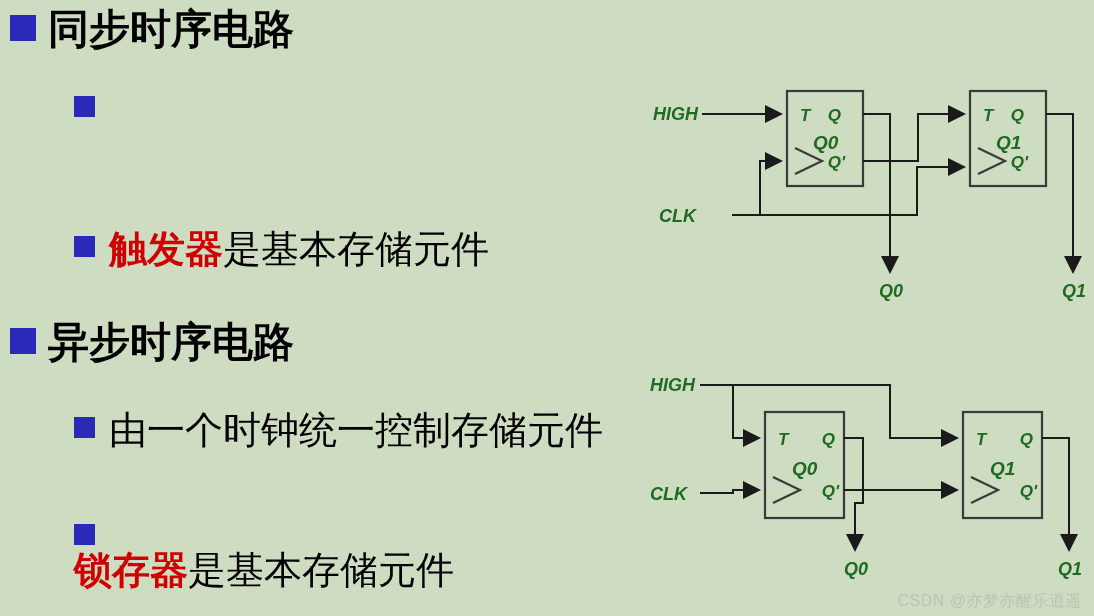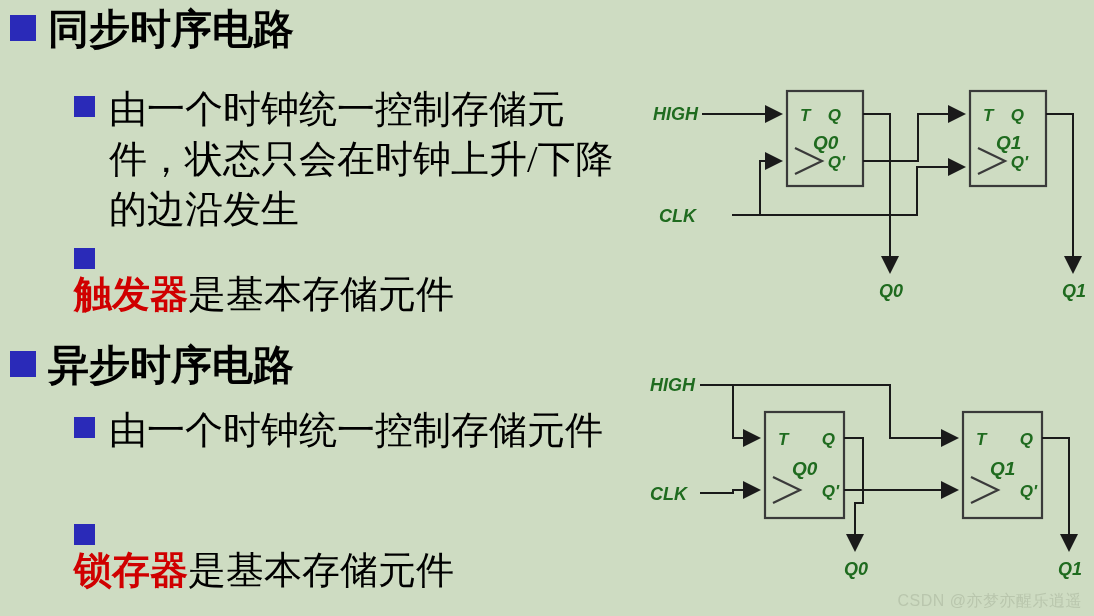--- a/index.html
+++ b/index.html
@@ -102,29 +102,28 @@
 
   <div class="text-col">
 
     <div class="block l1" style="top:6px;">
       <span class="bullet"></span>
       <span class="txt">同步时序电路</span>
     </div>
 
     <div class="block l2" style="top:84px;">
       <span class="bullet"></span>
-      <span class="txt"><span>由一个时钟统一控制存储元件，状态只会在时钟上升/下降的边沿发生</span></span>
-    </div>
-
-    <div class="block l2" style="top:236px;flex-direction:column;">
+    </div>
+
+    <div class="block l2" style="top:224px;">
       <span class="bullet"></span>
       <span class="txt"><span class="hl">触发器</span><span>是基本存储元件</span></span>
     </div>
 
-    <div class="block l1" style="top:342px;">
+    <div class="block l1" style="top:319px;">
       <span class="bullet"></span>
       <span class="txt">异步时序电路</span>
     </div>
 
     <div class="block l2" style="top:405px;">
       <span class="bullet"></span>
       <span class="txt"><span>由一个时钟统一控制存储元件</span></span>
     </div>
 
     <div class="block l2" style="top:512px;flex-direction:column;">

